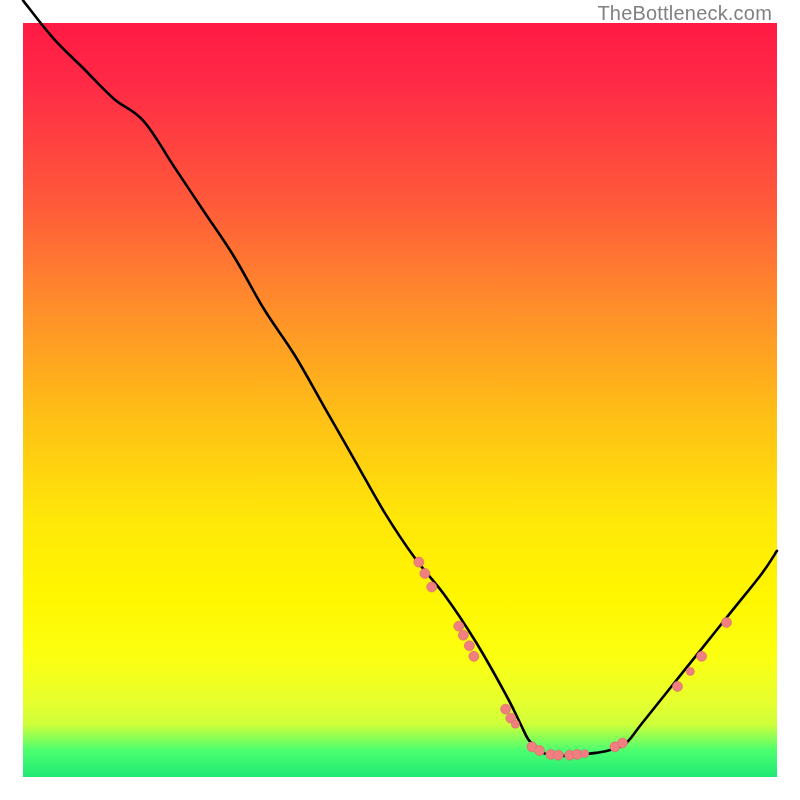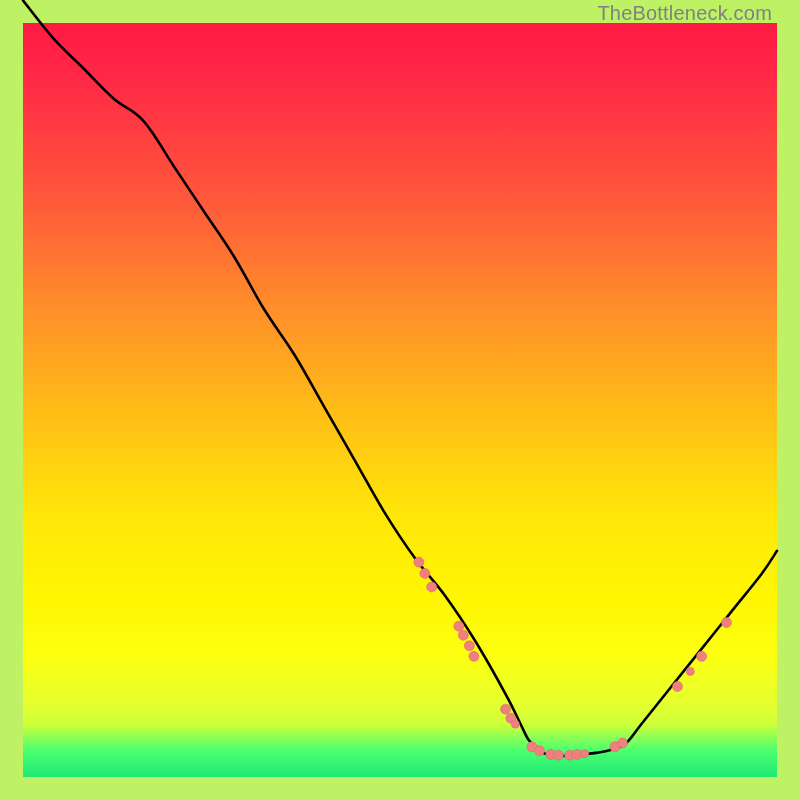--- a/index.html
+++ b/index.html
@@ -10,21 +10,21 @@
     background: #000000;
     font-family: Arial, Helvetica, sans-serif;
     overflow: hidden;
   }
   .frame {
     position: absolute;
     top: 0;
     left: 0;
     width: 800px;
     height: 800px;
-    background: #bef264;
+    background: #ffffff;
   }
   .plot-area {
     position: absolute;
     top: 23px;
     left: 23px;
     width: 754px;
     height: 754px;
     
     background: linear-gradient(
       to bottom,

